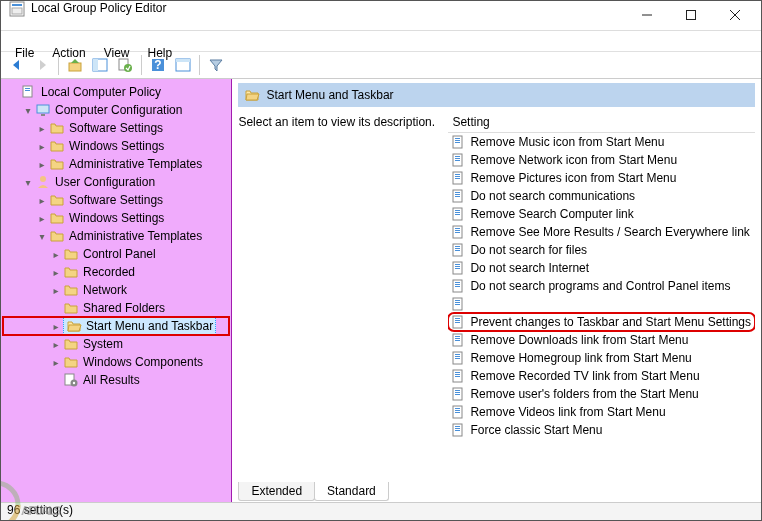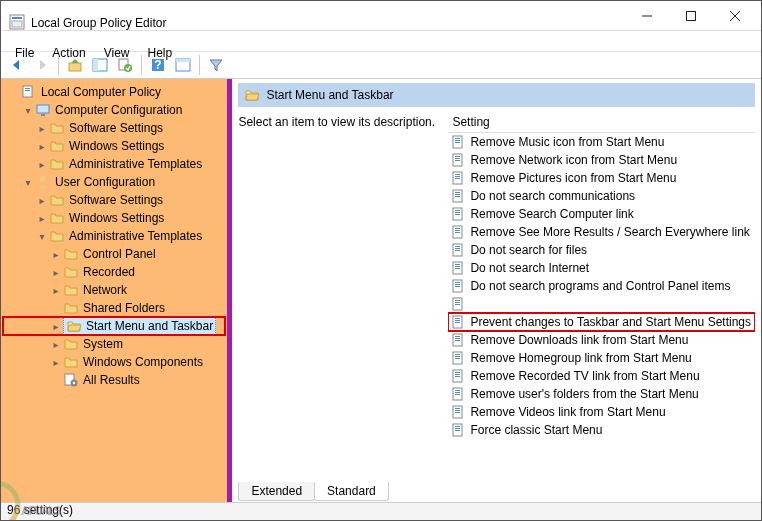--- a/index.html
+++ b/index.html
@@ -1,55 +1,55 @@
 <!DOCTYPE html>
 <html><head>
 <meta charset="utf-8">
 <style>
 * { box-sizing: border-box; margin: 0; padding: 0; font-family: 'Segoe UI', Tahoma, sans-serif; font-size: 12px; }
 body { background: #fff; width: 762px; height: 521px; overflow: hidden; border: 1px solid #555; position: relative; }
 
 
-.titlebar { height: 30px; display: flex; align-items: flex-end; padding: 8px 4px 0 8px; border-bottom: 1px solid #ddd; }
+.titlebar { height: 30px; display: flex; align-items: flex-start; padding: 0 4px 0 8px; border-bottom: 1px solid #ddd; }
 .titlebar .app-icon { width: 16px; height: 16px; margin-right: 6px; }
 .titlebar .title { flex: 1; }
 .titlebar .win-btn { width: 44px; height: 28px; display: flex; align-items: center; justify-content: center; }
 
 
 .menubar { height: 20px; display: flex; align-items: center; padding: 0 6px; gap: 2px; }
 .menubar .menu-item { padding: 2px 8px; margin-top: 24px; }
 
 
 .toolbar { height: 28px; border-top: 1px solid #e0e0e0; border-bottom: 1px solid #ccc; display: flex; align-items: center; padding: 0 4px; gap: 1px; }
 .toolbar .tool-btn { width: 24px; height: 24px; display: flex; align-items: center; justify-content: center; border: 1px solid transparent; border-radius: 2px; }
 .toolbar .sep { width: 1px; height: 20px; background: #ccc; margin: 0 3px; }
 
 
 .main { display: flex; height: 425px; }
-.tree-pane { width: 233px; border-right: 5px solid #a21caf; padding: 4px 2px; overflow: hidden; background: #fdba74; }
+.tree-pane { width: 233px; border-right: 1px solid #a21caf; padding: 4px 2px; overflow: hidden; background: #f0abfc; }
 .right-pane { flex: 1; display: flex; flex-direction: column; background: #fff; position: relative; }
 
 
 .tree-row { display: flex; align-items: center; height: 18px; padding-right: 4px; white-space: nowrap; }
 .tree-row .exp { width: 14px; display: flex; align-items: center; justify-content: center; color: #666; font-size: 10px; }
 .tree-row .node-icon { width: 16px; height: 16px; margin-right: 4px; flex-shrink: 0; }
 .tree-row.selected .label-wrap { background: #cce8ff; border: 1px dotted #3399ff; padding: 0 2px; }
 .tree-row .label-wrap { display: inline-flex; align-items: center; }
 .tree-row.redbox { outline: 2px solid #d00; outline-offset: -1px; }
 .ind1 { padding-left: 4px; } .ind2 { padding-left: 18px; } .ind3 { padding-left: 32px; } .ind4 { padding-left: 46px; }
 
 
 .content-header { height: 24px; background: #bcd4ee; display: flex; align-items: center; padding: 0 6px; gap: 6px; margin: 4px 6px 0 6px; }
 .content-body { flex: 1; display: flex; margin: 4px 6px 0 6px; border-top: none; overflow: hidden; }
 .desc-col { width: 210px; padding: 4px 8px 4px 0; }
 .list-col { flex: 1; display: flex; flex-direction: column; overflow: hidden; }
 .list-header { height: 22px; border-bottom: 1px solid #ddd; padding: 2px 4px; display: flex; align-items: center; }
 .list-body { flex: 1; overflow-y: scroll; overflow-x: scroll; }
 .list-row { display: flex; align-items: center; height: 18px; padding: 0 4px; gap: 4px; white-space: nowrap; }
-.list-row.redbox { outline: 2px solid #d00; outline-offset: -1px; }
+.list-row.redbox { outline: 2px solid #d00; outline-offset: -1px; border-radius: 6px; }
 .list-row .item-icon { width: 14px; height: 14px; flex-shrink: 0; }
 
 
 .tabs { height: 22px; display: flex; align-items: flex-start; margin: 0 6px; }
 .tabs .tab { padding: 2px 12px; border: 1px solid #ccc; border-top: none; border-bottom-left-radius: 3px; border-bottom-right-radius: 3px; background: #fff; margin-right: -1px; }
 .tabs .tab.active { background: #fff; font-weight: normal; }
 .tabs .tab.inactive { background: #f4f4f4; }
 
 
 .statusbar { height: 18px; border-top: 1px solid #ccc; padding: 0 6px; display: flex; align-items: flex-start; background: #f4f4f4; position: absolute; bottom: 0; left: 0; right: 0; }

